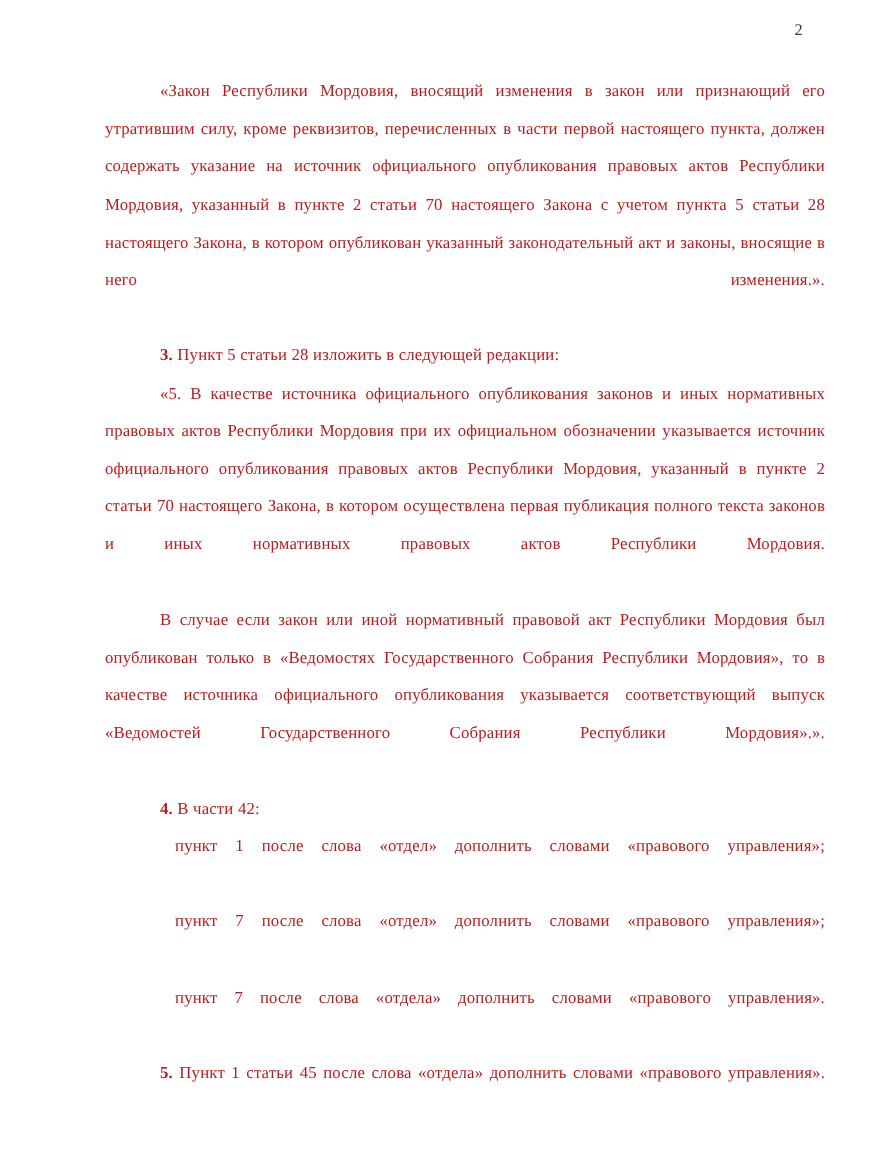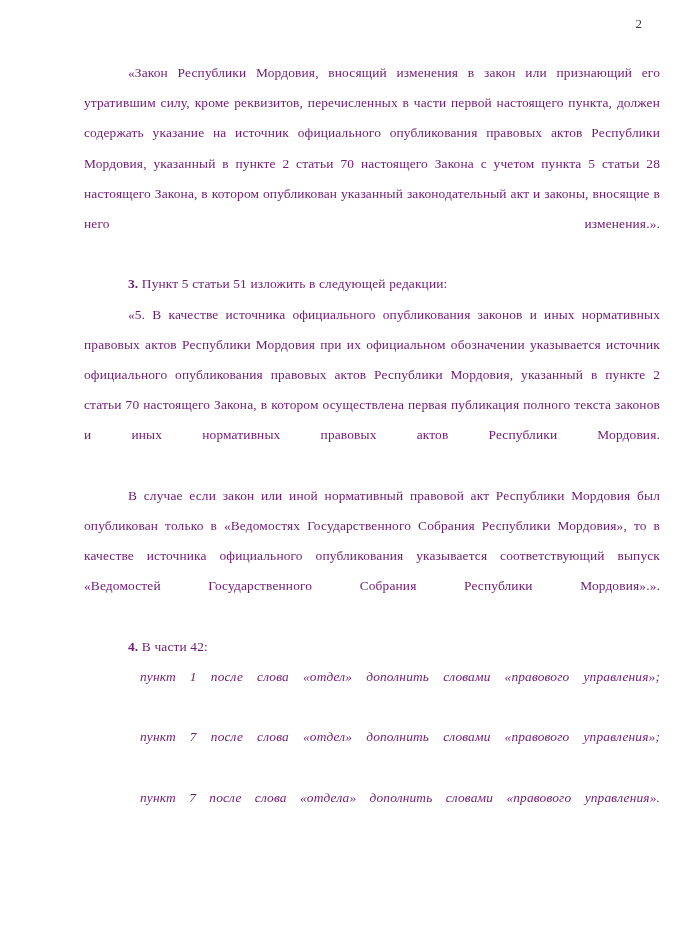--- a/index.html
+++ b/index.html
@@ -32,30 +32,29 @@
     top: 58px;
     left: 84px;
     width: 576px;
   }
   p.para {
     margin: 0 0 0 0;
     text-align: justify;
     text-justify: inter-word;
     font-size: 13.4px;
     line-height: 30.2px;
-    color: #701a75;
+    color: #b91c1c;
     text-indent: 0;
     letter-spacing: 0.15px;
   }
   p.para.indent {
     text-indent: 44px;
   }
   p.para.indent-deep {
     text-indent: 56px;
-    font-style: italic;
   }
   
   p.para::after {
     content: "";
     display: inline-block;
     width: 100%;
   }
   p.para.nostretch::after {
     content: none;
   }
@@ -69,21 +68,21 @@
   <div class="page-number">2</div>
 
   <div class="body-text">
 
     <p class="para indent">
       <span>«Закон Республики Мордовия, вносящий изменения в закон или признающий его утратившим силу, кроме реквизитов, перечисленных в части первой настоящего пункта, должен содержать указание на источник официального опубликования правовых актов Республики Мордовия, указанный в пункте 2 статьи 70 настоящего Закона с учетом пункта 5 статьи 28 настоящего Закона, в котором опубликован указанный законодательный акт и законы, вносящие в него изменения.».</span>
     </p>
 
     <p class="para indent nostretch">
       <b>3.</b>
-      <span>Пункт 5 статьи 51 изложить в следующей редакции:</span>
+      <span>Пункт 5 статьи 28 изложить в следующей редакции:</span>
     </p>
 
     <p class="para indent">
       <span>«5. В качестве источника официального опубликования законов и иных нормативных правовых актов Республики Мордовия при их официальном обозначении указывается источник официального опубликования правовых актов Республики Мордовия, указанный в пункте 2 статьи 70 настоящего Закона, в котором осуществлена первая публикация полного текста законов и иных нормативных правовых актов Республики Мордовия.</span>
     </p>
 
     <p class="para indent">
       <span>В случае если закон или иной нормативный правовой акт Республики Мордовия был опубликован только в «Ведомостях Государственного Собрания Республики Мордовия», то в качестве источника официального опубликования указывается соответствующий выпуск «Ведомостей Государственного Собрания Республики Мордовия».».</span>
     </p>
 
@@ -97,15 +96,19 @@
     </p>
 
     <p class="para indent-deep">
       <span>пункт 7 после слова «отдел» дополнить словами «правового управления»;</span>
     </p>
 
     <p class="para indent-deep">
       <span>пункт 7 после слова «отдела» дополнить словами «правового управления».</span>
     </p>
 
+    <p class="para indent">
+      <b>5.</b>
+      <span>Пункт 1 статьи 45 после слова «отдела» дополнить словами «правового управления».</span>
+    </p>
 
   </div>
 </div>
 
 </body></html>

